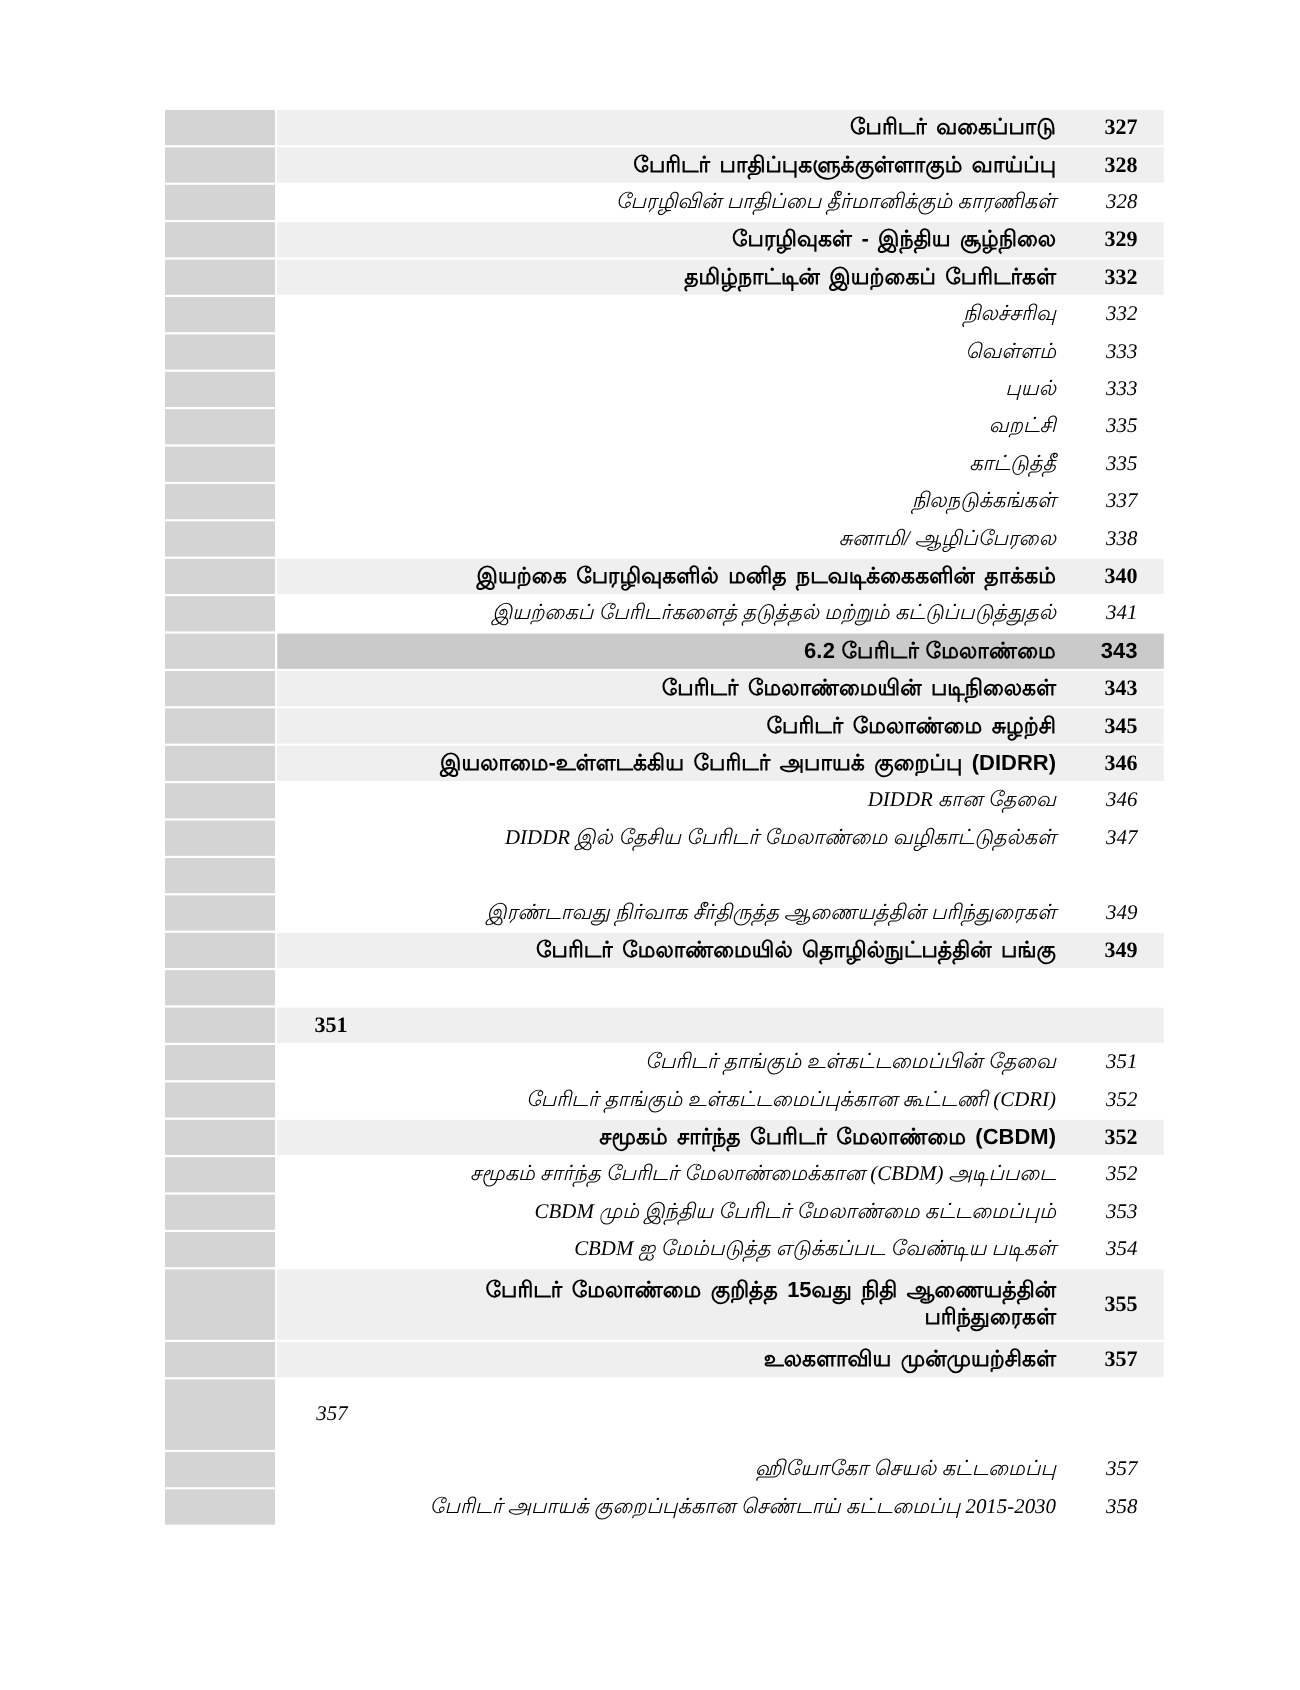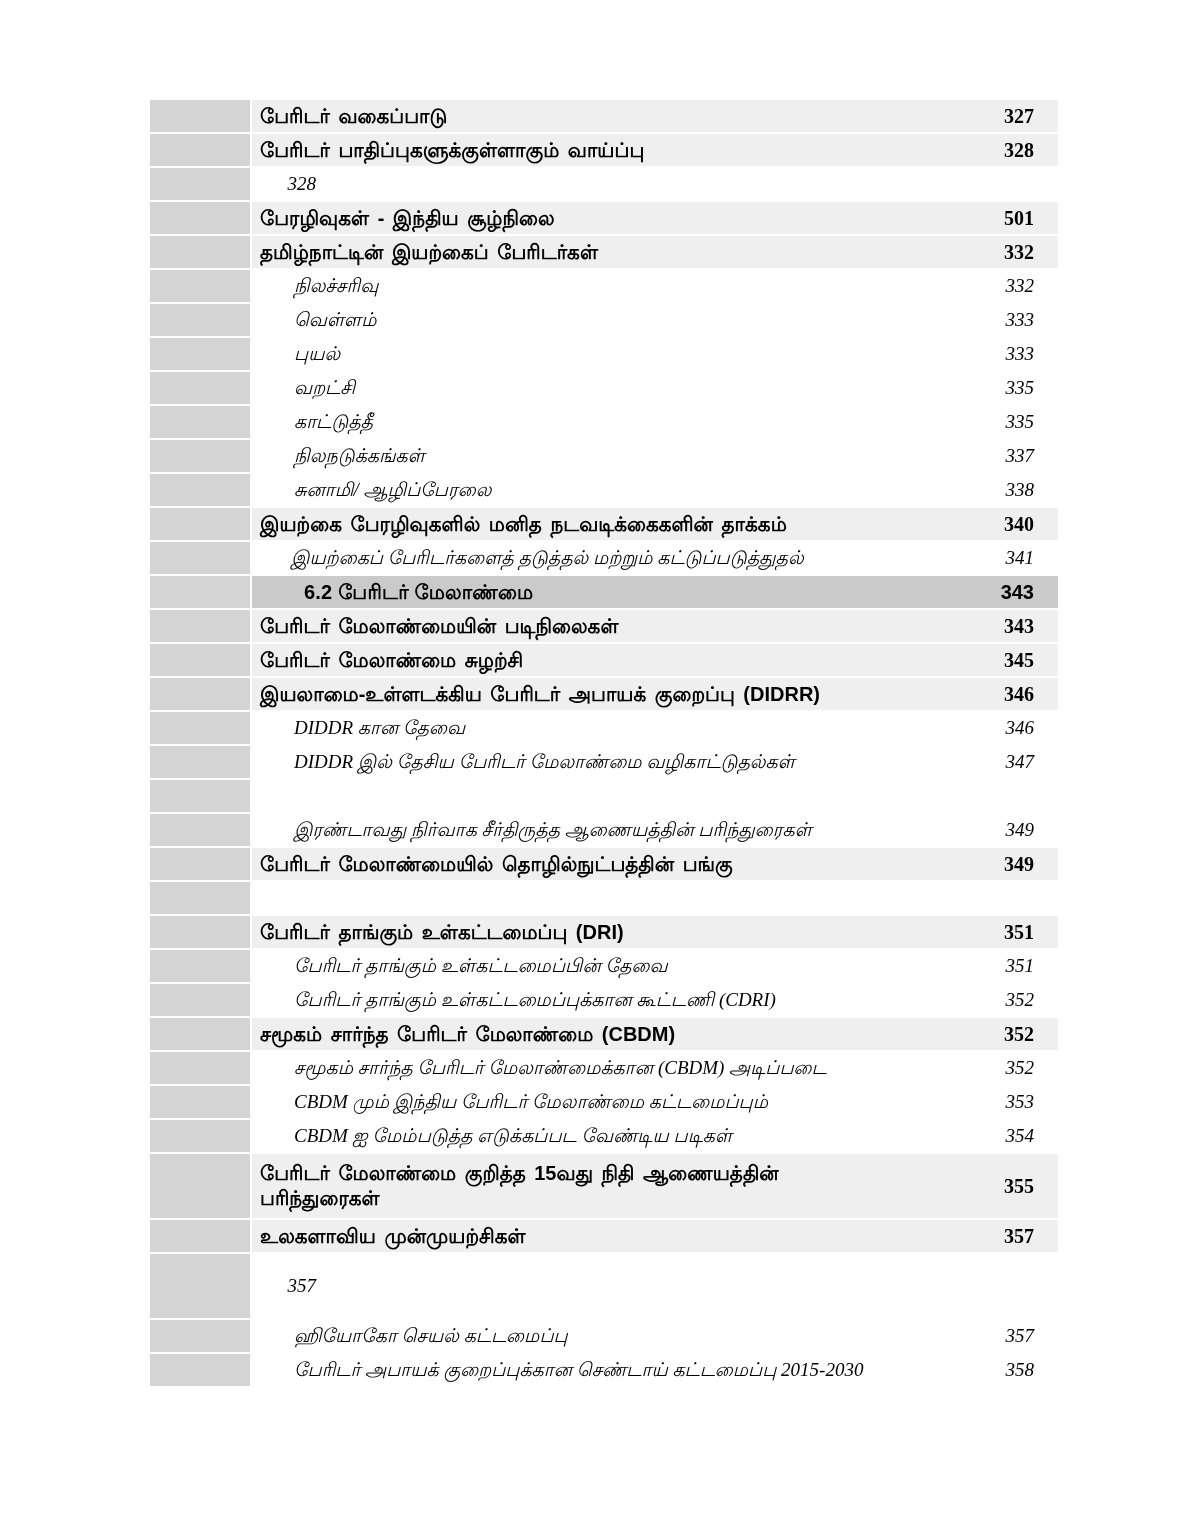--- a/index.html
+++ b/index.html
@@ -46,20 +46,21 @@
     flex:1;
     display:flex;
     align-items:center;
     justify-content:space-between;
   }
   .title{
     flex:1;
     white-space:pre-line;
     line-height:1.25;
     padding:2px 10px 2px 8px;
+    text-align:right;
   }
   .pagenum{
     flex:0 0 64px;
     text-align:right;
     padding-right:24px;
     font-family:"Liberation Serif",serif;
   }
   
   .row.bold .main{background:var(--c-shaded);}
   .row.bold .title{
@@ -120,28 +121,29 @@
       <div class="row bold">
     <div class="side"></div>
     <div class="main">
       <div class="title">பேரிடர் பாதிப்புகளுக்குள்ளாகும் வாய்ப்பு</div>
       <div class="pagenum">328</div>
     </div>
   </div>
       <div class="row italic">
     <div class="side"></div>
     <div class="main">
+      <div class="title">பேரழிவின் பாதிப்பை தீர்மானிக்கும் காரணிகள்</div>
       <div class="pagenum">328</div>
     </div>
   </div>
       <div class="row bold">
     <div class="side"></div>
     <div class="main">
       <div class="title">பேரழிவுகள் - இந்திய சூழ்நிலை</div>
-      <div class="pagenum">501</div>
+      <div class="pagenum">329</div>
     </div>
   </div>
       <div class="row bold">
     <div class="side"></div>
     <div class="main">
       <div class="title">தமிழ்நாட்டின் இயற்கைப் பேரிடர்கள்</div>
       <div class="pagenum">332</div>
     </div>
   </div>
       <div class="row italic">
@@ -265,21 +267,20 @@
       <div class="title">பேரிடர் மேலாண்மையில் தொழில்நுட்பத்தின் பங்கு</div>
       <div class="pagenum">349</div>
     </div>
   </div>
       <div class="row italic">
     <div class="side"></div>
   </div>
       <div class="row bold">
     <div class="side"></div>
     <div class="main">
-      <div class="title">பேரிடர் தாங்கும் உள்கட்டமைப்பு (DRI)</div>
       <div class="pagenum">351</div>
     </div>
   </div>
       <div class="row italic">
     <div class="side"></div>
     <div class="main">
       <div class="title">பேரிடர் தாங்கும் உள்கட்டமைப்பின் தேவை</div>
       <div class="pagenum">351</div>
     </div>
   </div>

